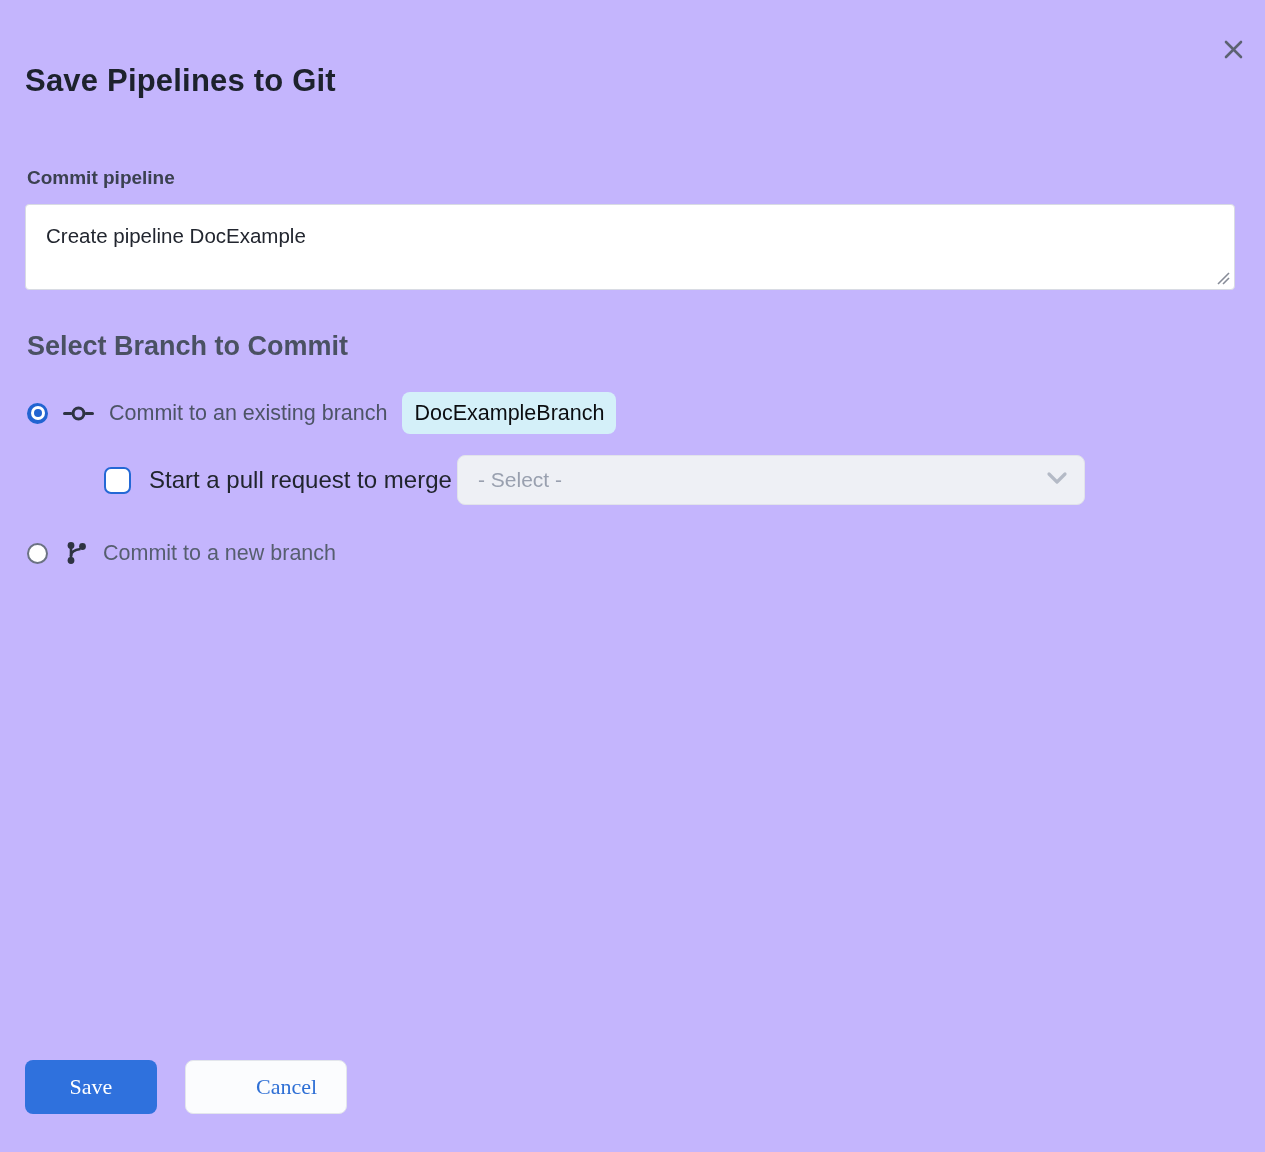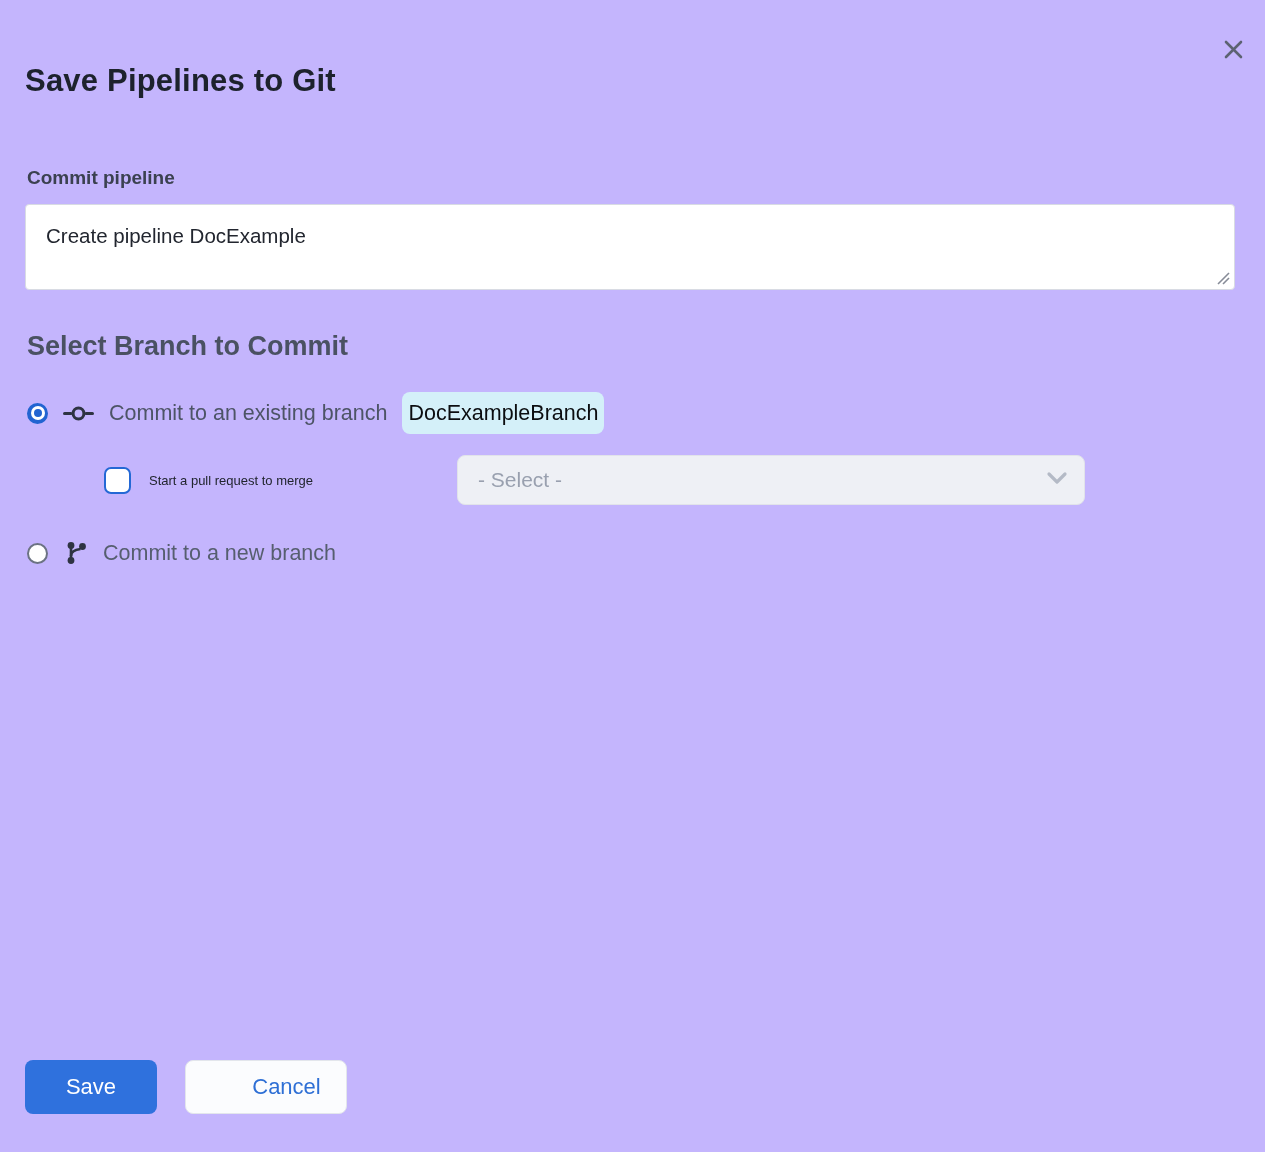--- a/index.html
+++ b/index.html
@@ -88,33 +88,33 @@
 
   .radio-label {
     margin-left: 15px;
     font-size: 21.5px; color: #4d5466; cursor: pointer; white-space: nowrap;
   }
   .radio-label.muted { color: #565e6f; }
 
   .branch-badge {
     margin-left: 15px;
     height: 42px; display: flex; align-items: center;
-    padding: 0 6px;
+    padding: 0 12px;
     background: #d4f0f9; border-radius: 8px;
     font-size: 21.5px; color: #0b0d10; white-space: nowrap;
   }
 
   
   .checkbox {
     width: 27px; height: 27px;
     border: 2px solid #2468d5; border-radius: 7px;
     background: #fff; cursor: pointer; flex: 0 0 auto;
   }
   .checkbox-label {
-    margin-left: 18px; font-size: 13px; color: #21252e;
+    margin-left: 18px; font-size: 24px; color: #21252e;
     cursor: pointer; white-space: nowrap;
   }
 
   
   .select-box {
     position: absolute; left: 457px; top: 455px;
     width: 628px; height: 50px;
     background: #eef0f5; border: 1px solid #e1e3ea; border-radius: 8px;
     display: flex; align-items: center;
     padding: 0 16px 0 20px;
@@ -123,21 +123,21 @@
   }
   .select-placeholder {
     flex: 1; font-size: 21px; color: #99a0af;
   }
   .select-chevron { flex: 0 0 auto; }
 
   
   .btn {
     position: absolute; top: 1060px; height: 54px;
     display: flex; align-items: center; justify-content: center;
-    border-radius: 8px; font-family: Liberation Sans, sans-serif;
+    border-radius: 8px; font-family: Liberation Serif, serif;
     font-size: 22px; cursor: pointer;
   }
   .btn-save {
     left: 25px; width: 132px;
     background: #2f71dd; color: #ffffff; border: none; font-weight: 500;
   }
   .btn-cancel {
     left: 185px; width: 162px;
     background: #fbfcfe; color: #2e6fd5; border: 1px solid #e3e6ec; font-weight: 500; padding-left: 41px;
   }

